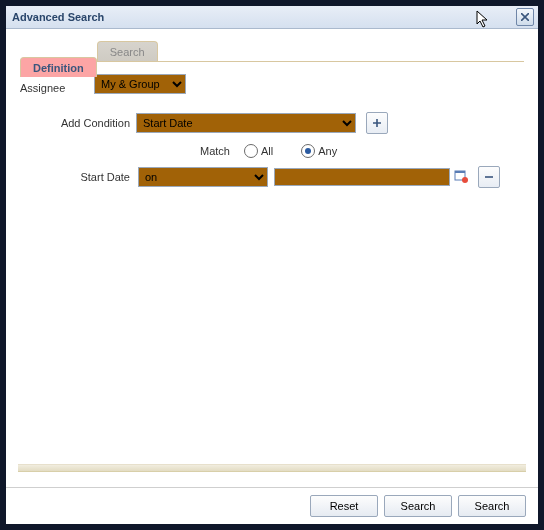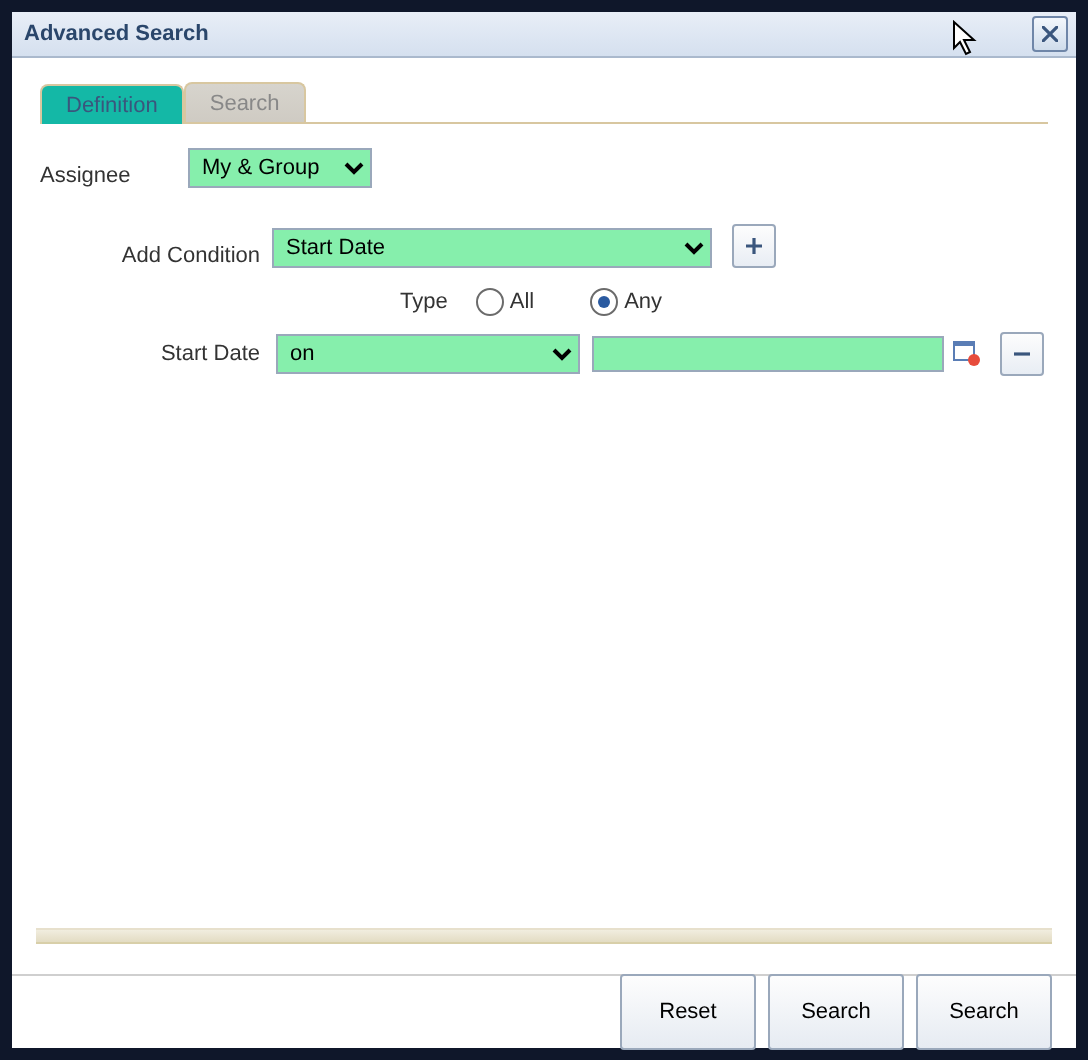--- a/index.html
+++ b/index.html
@@ -3,50 +3,50 @@
 <meta charset="utf-8">
 <style>
   html,body{margin:0;padding:0;font-family:Tahoma,Arial,sans-serif;font-size:11px;color:#333;background:#fff}
   .window{width:544px;height:530px;border:6px solid #0f172a;box-sizing:border-box;position:relative;background:#fff}
   .titlebar{height:22px;background:linear-gradient(#e8eef7,#d5e0ef);border-bottom:1px solid #aab9cd;display:flex;align-items:center;padding:0 4px 0 6px;justify-content:space-between}
   .titlebar .title{font-weight:bold;color:#2a466b}
   .titlebar .close{width:16px;height:16px;border:1px solid #6f86a8;background:linear-gradient(#f3f7fc,#cfdceb);display:flex;align-items:center;justify-content:center;color:#3a567d;font-weight:bold;font-size:11px;line-height:1;border-radius:2px;cursor:pointer}
   .body{padding:10px 14px 0 14px}
   .tabs{display:flex;align-items:flex-end;height:22px;border-bottom:1px solid #d8c7a0;margin-bottom:12px}
   .tab{padding:4px 12px 3px;border:1px solid #d8c7a0;border-bottom:none;margin-right:0;border-top-left-radius:4px;border-top-right-radius:4px;cursor:pointer;background:#ecebe7;color:#666;position:relative}
-  .tab.active{background:#14b8a6;color:#3a567d;font-weight:normal;z-index:2;top:1px}
+  .tab.active{background:#fca5a5;color:#3a567d;font-weight:bold;z-index:2;top:16px}
   .tab.inactive{background:linear-gradient(#d7d4cd,#cfcbc3);color:#888}
   .row{display:flex;align-items:center;margin:6px 0}
   .checkbox{width:13px;height:13px;border:1px solid #7a7a7a;background:#fff;margin-right:6px;display:inline-block;box-shadow:inset 1px 1px 0 #d0d0d0}
   .label{color:#333}
   .field-row{display:flex;align-items:flex-end;margin:6px 0}
   .field-label{width:70px;text-align:left;margin-right:4px;color:#333}
   .field-label.right{text-align:right;width:110px;margin-right:6px}
-  select,input[type=text]{font-family:inherit;font-size:11px;border:1px solid #9aa8bb;background:#86efac;height:18px;box-sizing:border-box;padding:1px 2px}
+  select,input[type=text]{font-family:inherit;font-size:11px;border:1px solid #9aa8bb;background:#a16207;height:18px;box-sizing:border-box;padding:1px 2px}
   select{height:20px}
-  .add-cond-row{display:flex;align-items:flex-end;margin-top:18px}
+  .add-cond-row{display:flex;align-items:center;margin-top:18px}
   .add-dd{width:220px}
   .iconbtn{width:20px;height:20px;border:1px solid #9aa8bb;background:linear-gradient(#fdfdfd,#e8edf4);display:flex;align-items:center;justify-content:center;margin-left:10px;border-radius:2px;cursor:pointer}
   .iconbtn svg{display:block}
   .match-row{display:flex;align-items:center;margin:10px 0 8px;padding-left:180px}
   .match-row .mlabel{margin-right:14px;color:#333}
   .radio{width:12px;height:12px;border:1px solid #6b6b6b;border-radius:50%;display:inline-flex;align-items:center;justify-content:center;margin-right:3px;background:#fff;vertical-align:middle}
   .radio.checked::after{content:"";width:6px;height:6px;border-radius:50%;background:#2a5aa0}
   .radio-group{display:inline-flex;align-items:center;margin-right:28px;cursor:pointer}
   .cond-row{display:flex;align-items:center;margin:4px 0}
   .cond-label{width:110px;text-align:right;margin-right:8px}
   .tasktype-input{width:310px}
   .search-icon{margin-left:8px}
-  .on-dd{width:152px;margin-right:6px}
+  .on-dd{width:130px;margin-right:6px}
   .date-input{width:176px}
   .cal-icon{margin-left:4px}
   .minus-btn{width:20px;height:20px;border:1px solid #9aa8bb;background:linear-gradient(#fdfdfd,#e8edf4);display:flex;align-items:center;justify-content:center;margin-left:10px;border-radius:2px;cursor:pointer}
   .footer-sep{position:absolute;left:12px;right:12px;bottom:52px;height:6px;background:linear-gradient(#f1eddf,#e3dcc3);border-top:1px solid #e7e0cc;border-bottom:1px solid #d8cfa9}
   .footer{position:absolute;left:0;right:0;bottom:0;height:36px;border-top:1px solid #cfcfcf;display:flex;align-items:center;justify-content:flex-end;padding-right:12px;gap:6px;background:#fff}
-  .btn{min-width:68px;height:38px;border:1px solid #9aa8bb;background:linear-gradient(#fdfdfd,#e6ebf2);border-radius:2px;cursor:pointer;font-family:inherit;font-size:11px;padding:0 10px}
+  .btn{min-width:68px;height:22px;border:1px solid #9aa8bb;background:linear-gradient(#fdfdfd,#e6ebf2);border-radius:2px;cursor:pointer;font-family:inherit;font-size:11px;padding:0 10px}
   .cursor{position:absolute;top:4px;right:46px;pointer-events:none}
 </style>
 </head>
 <body>
 
 <div class="window">
 
   <div class="titlebar">
     <span class="title">Advanced Search</span>
     <span class="close">
@@ -81,21 +81,21 @@
         <option>Start Date</option>
       </select>
       <span class="iconbtn">
         <svg width="10" height="10" viewBox="0 0 10 10">
             <path d="M5 1 V9 M1 5 H9" stroke="#3a567d" stroke-width="1.6"></path>
           </svg>
       </span>
     </div>
 
     <div class="match-row">
-      <span class="mlabel">Type</span>
+      <span class="mlabel">Match</span>
       <span class="radio-group">
         <span class="radio"></span>
         <span>All</span>
       </span>
       <span class="radio-group">
         <span class="radio checked"></span>
         <span>Any</span>
       </span>
     </div>
 

